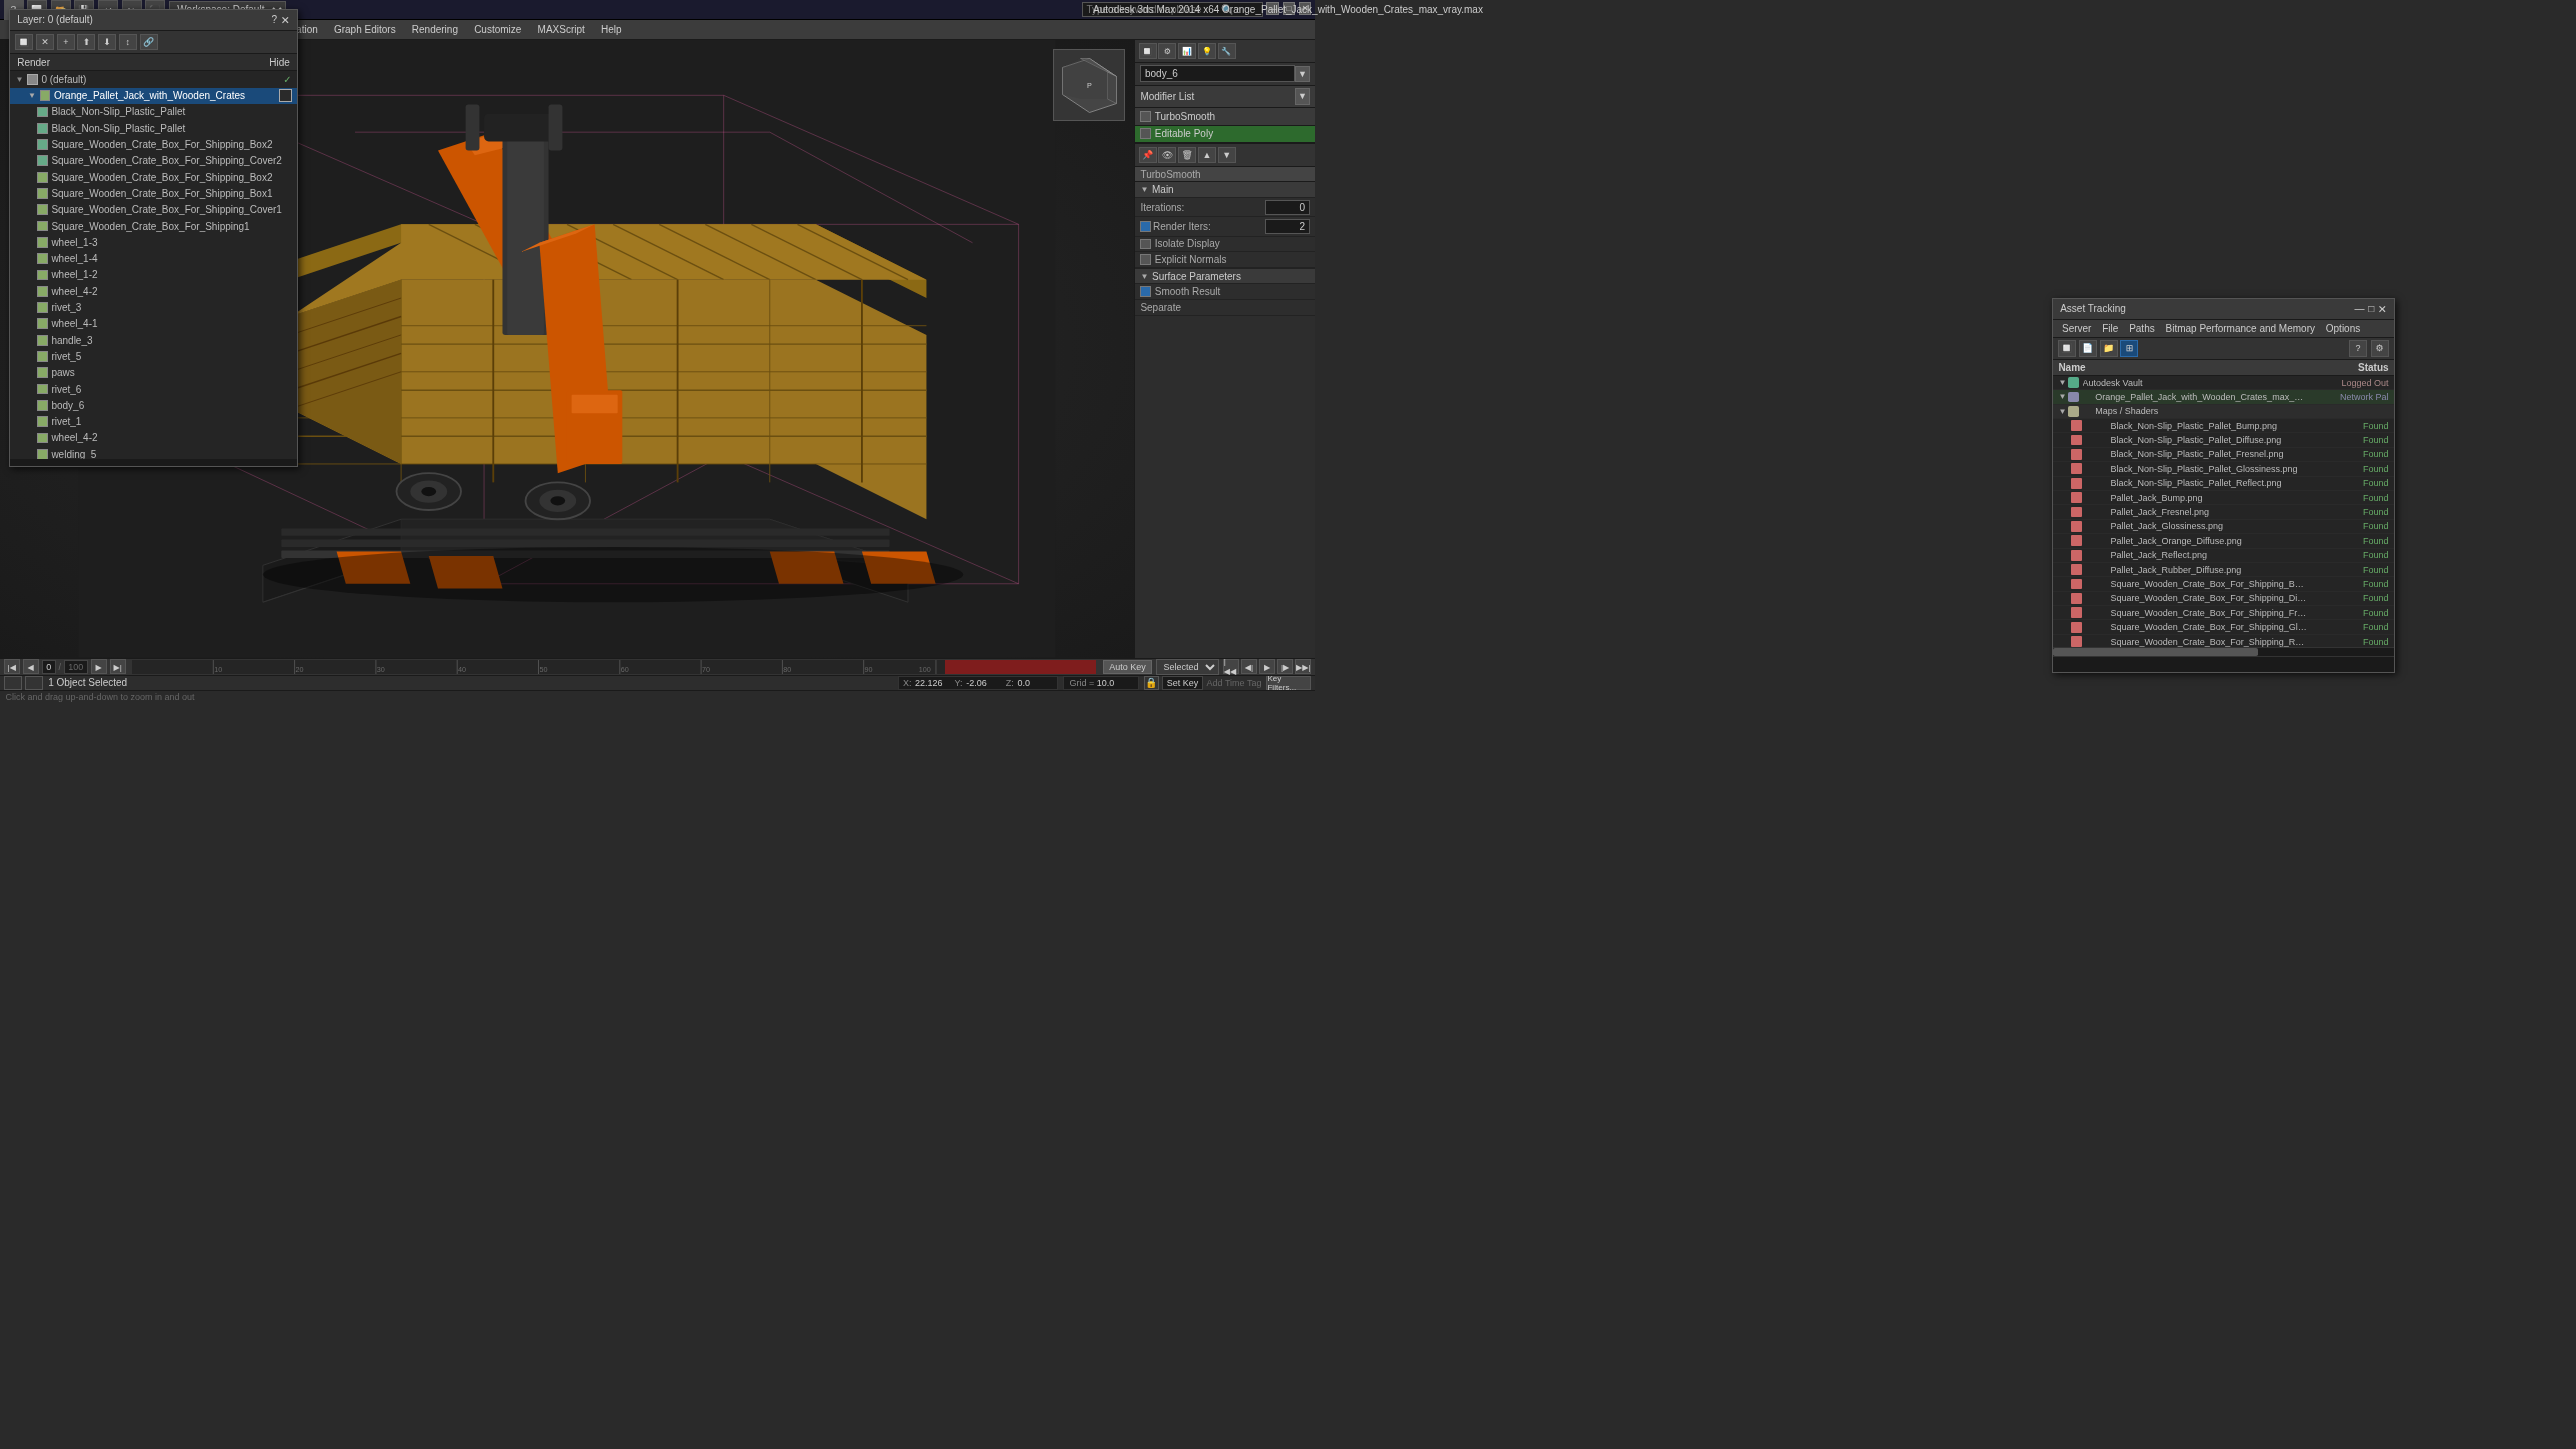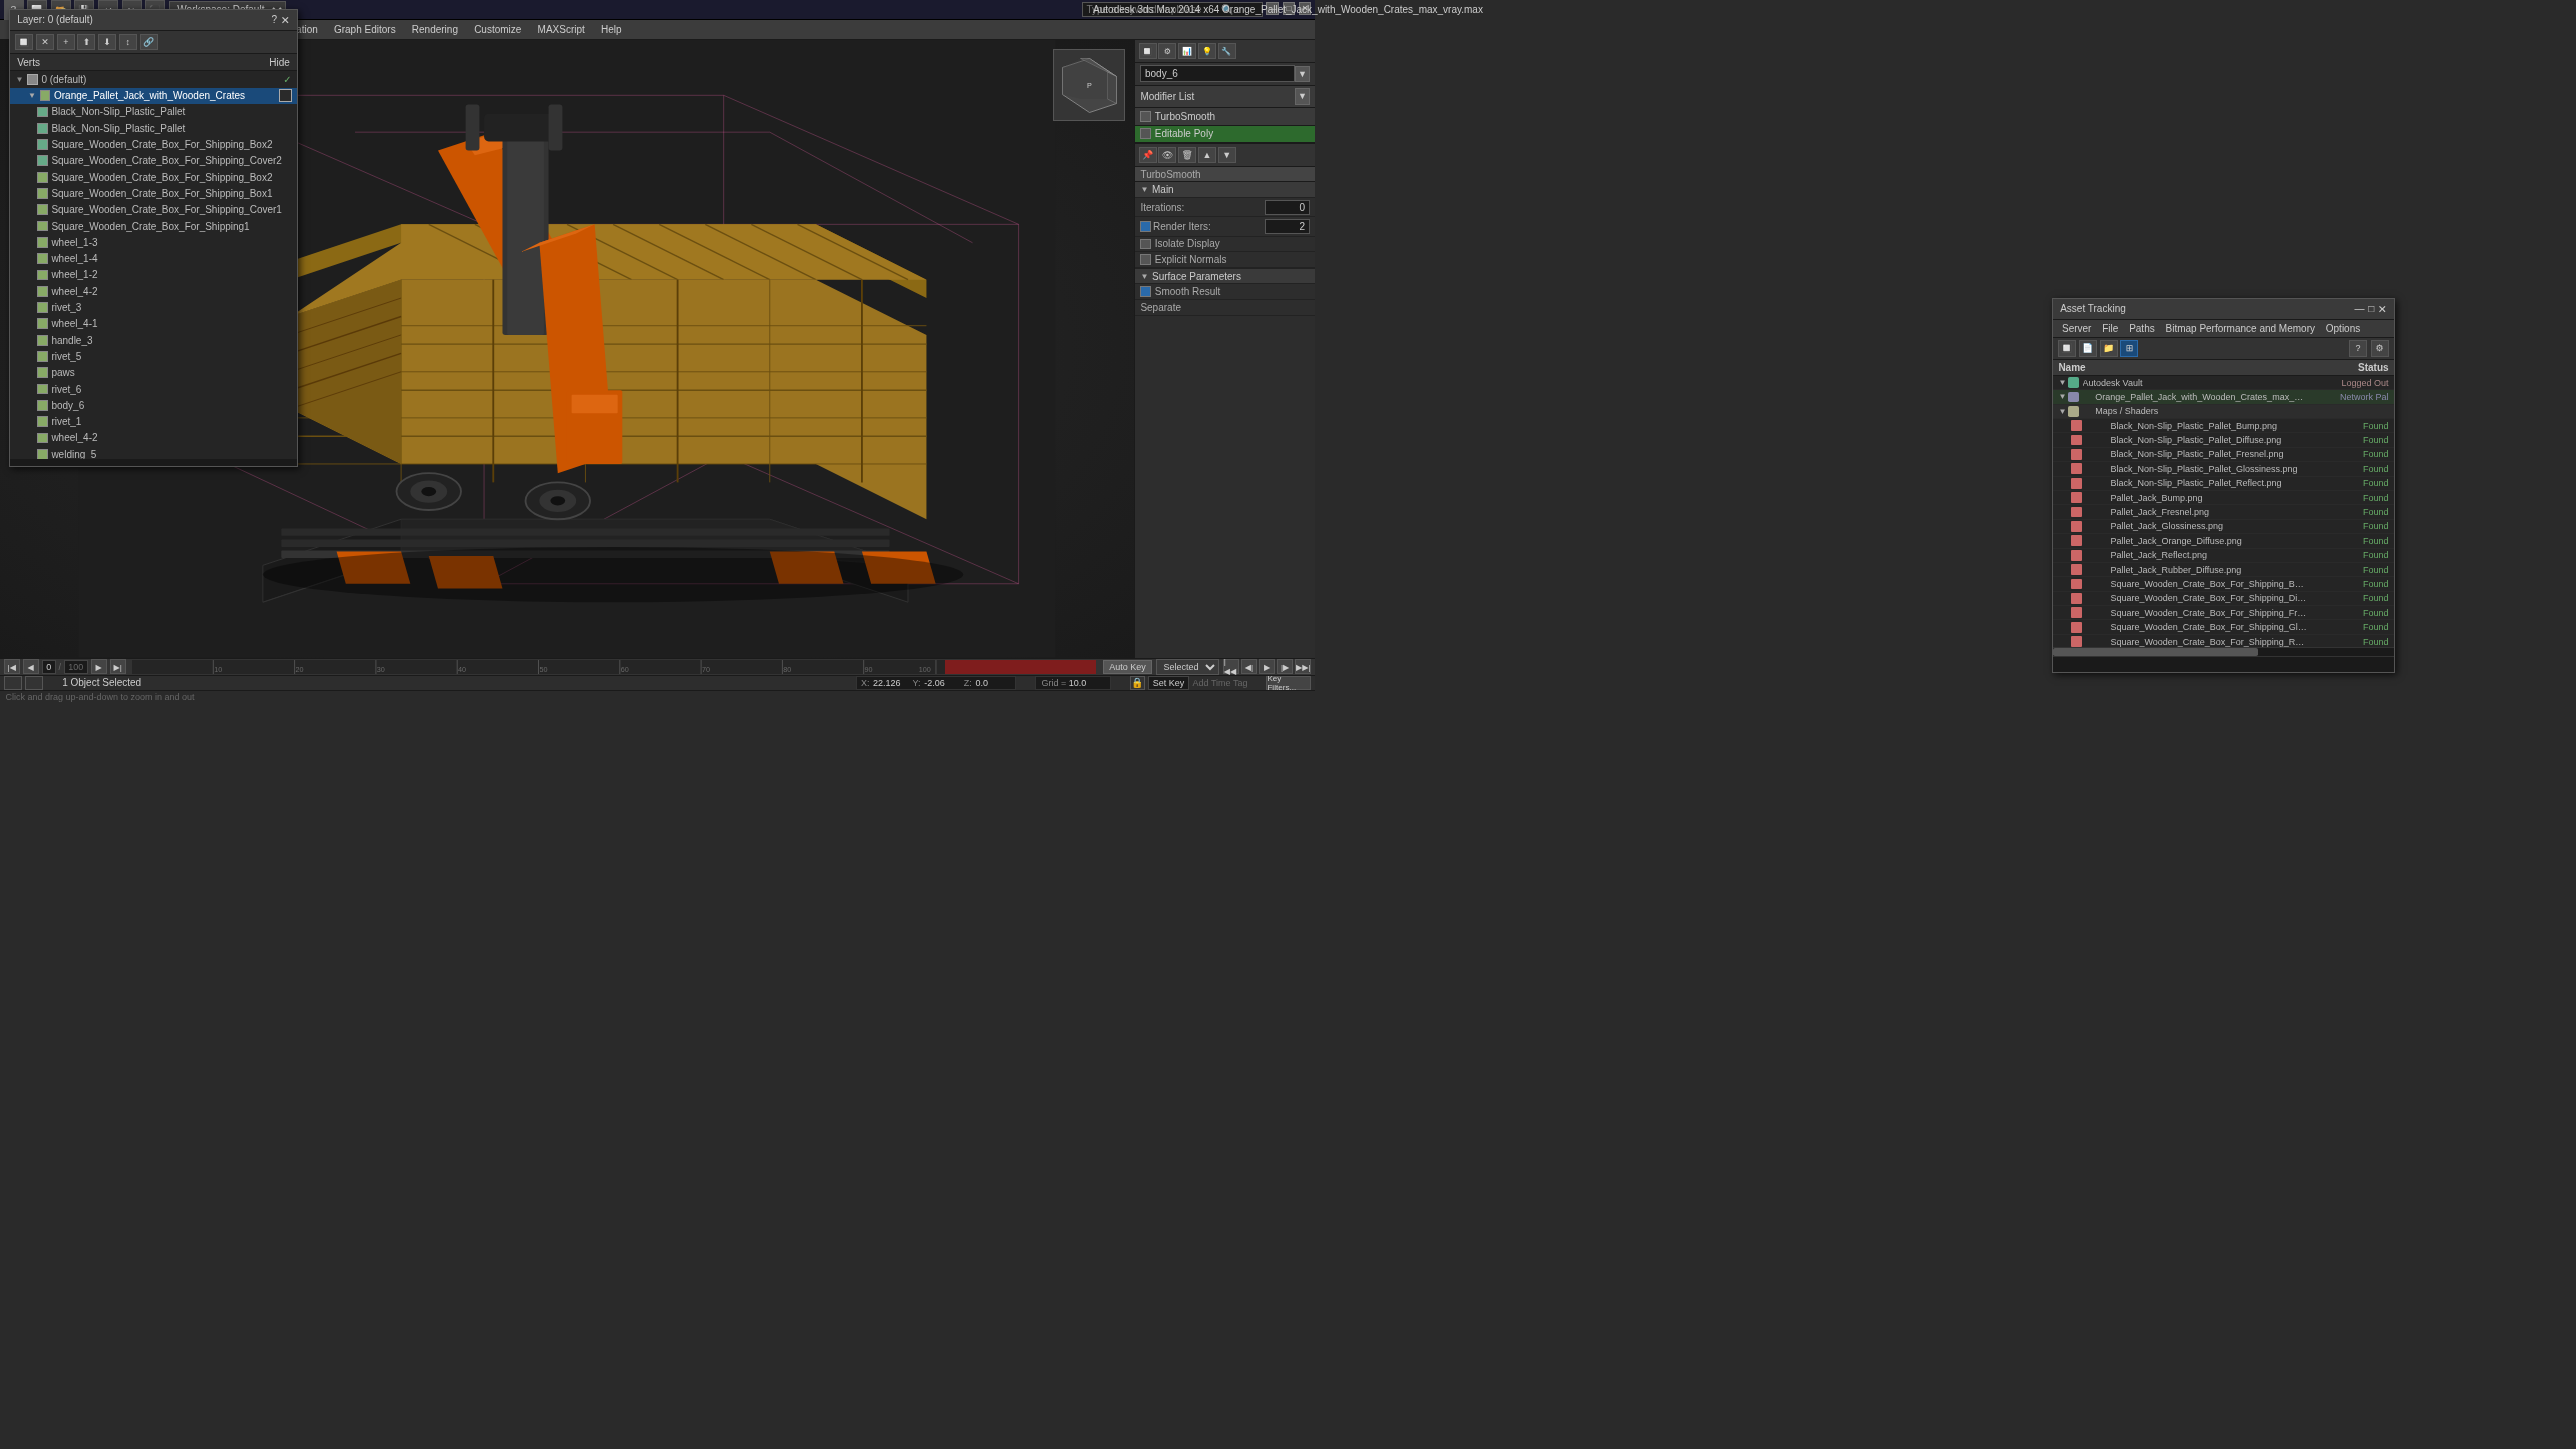--- a/index.html
+++ b/index.html
@@ -99,21 +99,21 @@
       display: flex;
       align-items: center;
       padding: 0 3.6px;
       border-bottom: 0.9px solid #1a1a1a;
     }
     #statusline {
       height: 18px;
       display: flex;
       align-items: center;
       padding: 0 3.6px;
-      gap: 19px;
+      gap: 5px;
     }
     
     
     #layers-panel {
       position: absolute;
       top: 9px; left: 9px;
       width: 289px;
       background: #2d2d2d;
       border: 0.9px solid #555;
       box-shadow: 1.8px 1.8px 7.2px rgba(0,0,0,0.7);
@@ -588,21 +588,21 @@
   <div class="panel-toolbar">
     <div class="panel-tool-btn">🔲</div>
     <div class="panel-tool-btn">✕</div>
     <div class="panel-tool-btn">+</div>
     <div class="panel-tool-btn">⬆</div>
     <div class="panel-tool-btn">⬇</div>
     <div class="panel-tool-btn">↕</div>
     <div class="panel-tool-btn">🔗</div>
   </div>
   <div class="layers-header">
-    <span>Verts</span>
+    <span>Render</span>
     <span>Hide</span>
   </div>
   <div class="layers-list">
 
     <div class="layer-item root">
       <span style="font-size:8.1px;color:#888;">▼</span>
       <div class="layer-icon" style="background:#888;width:10.8px;height:10.8px;border:0.9px solid #aaa;"></div>
       <span>0 (default)</span>
       <span style="margin-left:auto;color:#6a6;">✓</span>
     </div>

